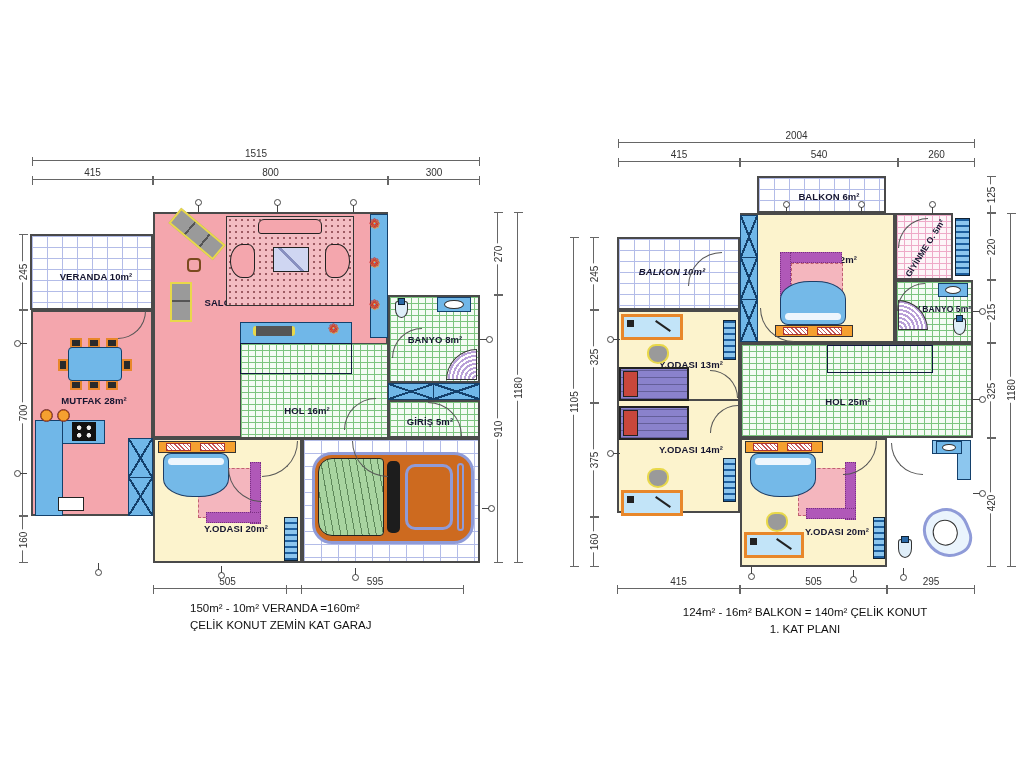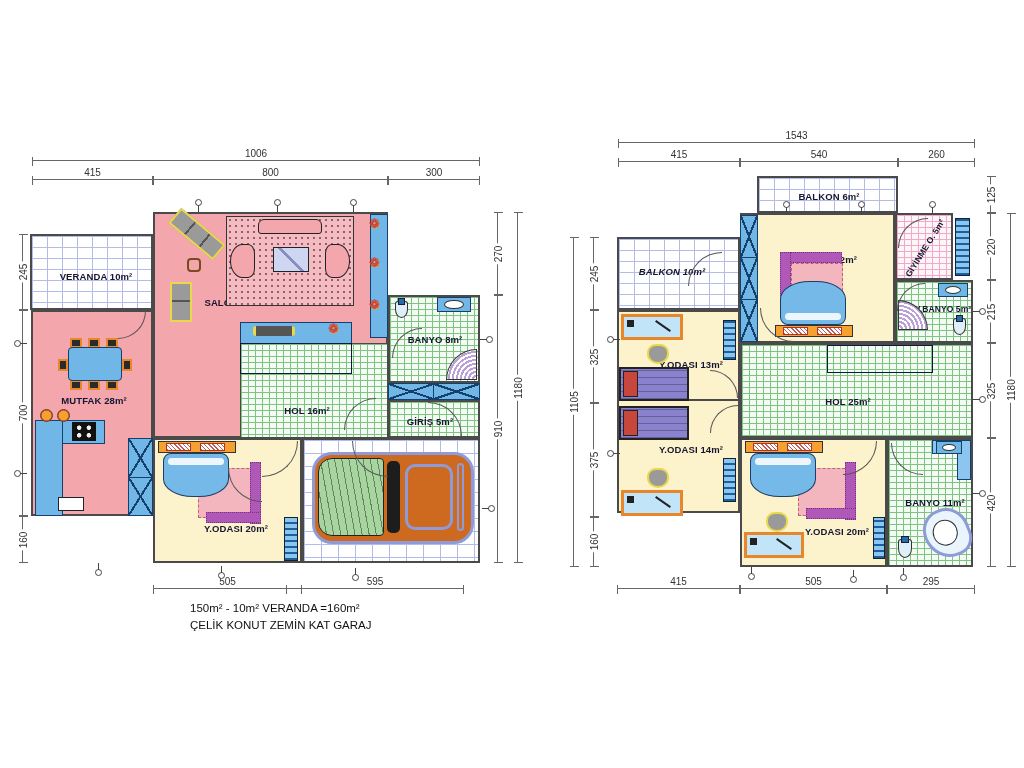--- a/index.html
+++ b/index.html
@@ -123,21 +123,21 @@
     background-image:linear-gradient(45deg, transparent 46%, #8890c0 46% 54%, transparent 54%); }
   
   .caption { position:absolute; font-size:11.5px; color:#111; line-height:17px; }
 </style>
 </head>
 <body>
 
 <div id="canvas">
 
   <div class="dim-h" style="left:32px;top:160px;width:448px;">
-      <span class="dim-label">1006</span>
+      <span class="dim-label">1515</span>
     </div>
   <div class="dim-h" style="left:32px;top:179px;width:121px;">
       <span class="dim-label">415</span>
     </div>
   <div class="dim-h" style="left:153px;top:179px;width:235px;">
       <span class="dim-label">800</span>
     </div>
   <div class="dim-h" style="left:388px;top:179px;width:92px;">
       <span class="dim-label">300</span>
     </div>
@@ -273,21 +273,21 @@
   <div class="survey" style="left:352px;top:574px;"></div>
   <div class="survey s-r" style="left:486px;top:336px;"></div>
   <div class="survey s-r" style="left:488px;top:505px;"></div>
 
   <div class="caption" style="left:190px;top:600px;">
     <div>150m² - 10m² VERANDA  =160m²</div>
     <div>ÇELİK KONUT  ZEMİN KAT GARAJ</div>
   </div>
 
   <div class="dim-h" style="left:618px;top:142px;width:357px;">
-      <span class="dim-label">1543</span>
+      <span class="dim-label">2004</span>
     </div>
   <div class="dim-h" style="left:618px;top:161px;width:122px;">
       <span class="dim-label">415</span>
     </div>
   <div class="dim-h" style="left:740px;top:161px;width:158px;">
       <span class="dim-label">540</span>
     </div>
   <div class="dim-h" style="left:898px;top:161px;width:77px;">
       <span class="dim-label">260</span>
     </div>
@@ -327,21 +327,21 @@
   <div class="dim-h" style="left:617px;top:588px;width:123px;">
       <span class="dim-label">415</span>
     </div>
   <div class="dim-h" style="left:740px;top:588px;width:147px;">
       <span class="dim-label">505</span>
     </div>
   <div class="dim-h" style="left:887px;top:588px;width:88px;">
       <span class="dim-label">295</span>
     </div>
 
-  <div class="room tile-lav" style="left:757px;top:176px;width:141px;height:37px;padding-left:29px;">
+  <div class="room tile-lav" style="left:757px;top:176px;width:129px;height:37px;padding-left:29px;">
     <span class="rlabel" style="left:70px;top:18px;">BALKON 6m²</span>
   </div>
   <div class="room tile-lav" style="left:617px;top:237px;width:123px;height:73px;font-style:italic;">
     <span class="rlabel" style="left:53px;top:32px;">BALKON 10m²</span>
   </div>
   <div class="room cream" style="left:740px;top:213px;width:155px;height:130px;">
     <span class="rlabel" style="left:83px;top:44px;">Y.ODASI 22m²</span>
   </div>
   <div class="room tile-pinkp" style="left:895px;top:213px;width:58px;height:67px;">
     <span class="rlabel small rot" style="left:28px;top:33px;">GİYİNME O. 5m²</span>
@@ -353,23 +353,20 @@
     <span class="rlabel" style="left:72px;top:52px;">Y.ODASI 13m²</span>
   </div>
   <div class="room cream" style="left:617px;top:399px;width:123px;height:114px;">
     <span class="rlabel" style="left:72px;top:48px;">Y.ODASI 14m²</span>
   </div>
   <div class="room tile-green" style="left:740px;top:343px;width:233px;height:95px;">
     <span class="rlabel" style="left:106px;top:56px;">HOL 25m²</span>
   </div>
   <div class="room cream" style="left:740px;top:438px;width:147px;height:129px;">
     <span class="rlabel" style="left:95px;top:91px;">Y.ODASI 20m²</span>
-  </div>
-  <div class="room tile-green" style="left:887px;top:438px;width:86px;height:129px;">
-    <span class="rlabel" style="left:46px;top:62px;">BANYO 11m²</span>
   </div>
 
   <div class="overlay stairs" style="left:827px;top:345px;width:106px;height:28px;"></div>
   <div class="f xcell" style="left:740px;top:215px;width:18px;height:43px;"></div>
   <div class="f xcell" style="left:740px;top:257px;width:18px;height:43px;"></div>
   <div class="f xcell" style="left:740px;top:299px;width:18px;height:43px;"></div>
 
   <div class="rugP" style="left:780px;top:252px;width:62px;height:11px;"></div>
   <div class="rugP" style="left:780px;top:252px;width:11px;height:48px;"></div>
   <div class="rugK" style="left:791px;top:263px;width:52px;height:38px;"></div>
@@ -431,14 +428,18 @@
   <div class="survey s-t" style="left:929px;top:201px;"></div>
   <div class="survey s-l" style="left:607px;top:336px;"></div>
   <div class="survey s-l" style="left:607px;top:450px;"></div>
   <div class="survey s-r" style="left:979px;top:308px;"></div>
   <div class="survey s-r" style="left:979px;top:396px;"></div>
   <div class="survey s-r" style="left:979px;top:490px;"></div>
   <div class="survey" style="left:748px;top:573px;"></div>
   <div class="survey" style="left:850px;top:576px;"></div>
   <div class="survey" style="left:900px;top:574px;"></div>
 
+  <div class="caption" style="left:655px;top:604px;width:300px;text-align:center;">
+    <div>124m² - 16m² BALKON = 140m² ÇELİK KONUT</div>
+    <div>1. KAT PLANI</div>
+  </div>
 
 </div>
 
 </body></html>

